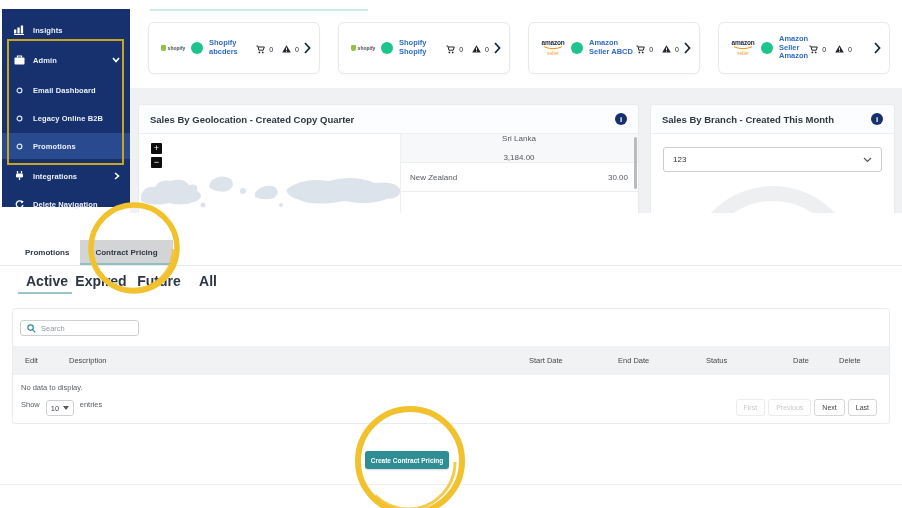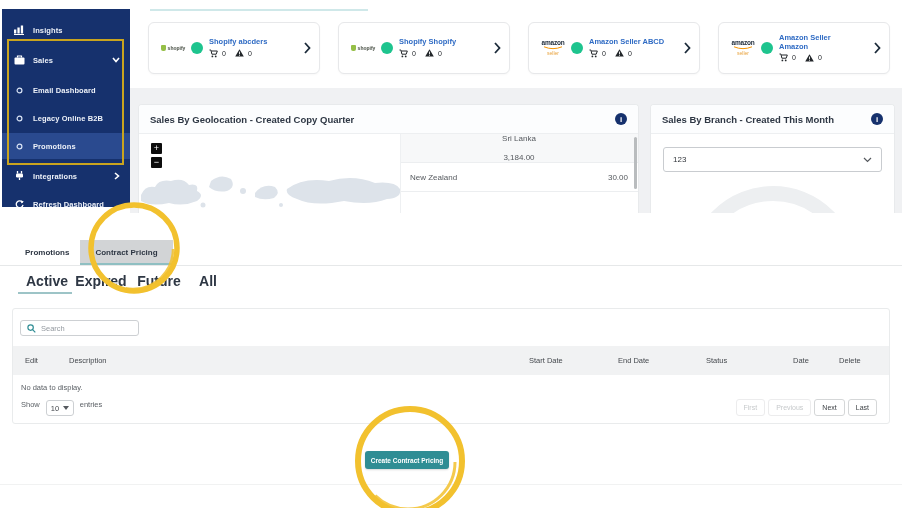--- a/index.html
+++ b/index.html
@@ -26,21 +26,21 @@
   
   .card { top:22px; height:52px; width:172px; background:#fff; border:1px solid #e7e8ea; border-radius:6px;
           display:flex; align-items:center; padding:0 8px; cursor:pointer; box-shadow:0 1px 2px rgba(0,0,0,.03); }
   .brand { width:32px; flex:none; display:flex; flex-direction:column; align-items:center; line-height:1; }
   .shop-row { display:flex; align-items:center; gap:2px; }
   .shop-bag { width:5px; height:6px; background:#95bf47; border-radius:1px 1px 2px 2px; }
   .shop-word { font-size:5px; font-weight:bold; color:#464d42; }
   .amz-word { font-size:6.5px; font-weight:bold; color:#232f3e; letter-spacing:-.2px; }
   .amz-sub { font-size:5px; color:#e8a33d; margin-top:1px; }
   .status-dot { width:12px; height:12px; border-radius:50%; background:#1ec48e; margin:0 6px 0 2px; flex:none; }
-  .card-mid { display:flex; flex-direction:column; justify-content:flex-start; min-width:0; }
+  .card-mid { display:flex; flex-direction:row; justify-content:flex-start; min-width:0; }
   .card-title { font-size:7.5px; font-weight:bold; color:#2f6bc4; line-height:1.15; }
   .card-counts { display:flex; align-items:center; gap:4px; margin-top:2px; }
   .count-num { font-size:7px; color:#23272b; margin-right:5px; }
   .card-chev { margin-left:auto; display:flex; flex:none; }
 
   
   .panel { background:#fff; border:1px solid #e8eaec; border-bottom:none; border-radius:4px 4px 0 0; overflow:hidden; }
   .panel-head { height:29px; display:flex; align-items:center; padding:0 11px; background:#fcfdfe; border-bottom:1px solid #edeff1; }
   .panel-title { font-size:9.5px; font-weight:bold; color:#2e3744; }
   .info-icon { margin-left:auto; width:12px; height:12px; border-radius:50%; background:#16316d; color:#fff;
@@ -118,21 +118,21 @@
       </span>
       <span class="sb-label">Insights</span>
     </div>
     <div class="sb-item" style="top:38px">
       <span class="sb-ic">
         <svg width="11" height="10" viewBox="0 0 11 10">
             <path d="M3.5 2.5 V1 h4 v1.5" fill="none" stroke="#fff" stroke-width="1.2"></path>
             <rect x="0.5" y="2.5" width="10" height="7" rx="1" fill="#fff"></rect>
           </svg>
       </span>
-      <span class="sb-label">Sales</span>
+      <span class="sb-label">Admin</span>
       <span class="sb-chev">
         <svg width="8" height="6" viewBox="0 0 8 6">
             <polyline points="1,1 4,4.5 7,1" fill="none" stroke="#fff" stroke-width="1.6"></polyline>
           </svg>
       </span>
     </div>
     <div class="sb-item" style="top:68px">
       <span class="sb-ic">
         <svg width="7" height="7" viewBox="0 0 7 7">
             <circle cx="3.5" cy="3.5" r="2.4" fill="none" stroke="#dbe5f6" stroke-width="1.2"></circle>
@@ -171,21 +171,21 @@
           </svg>
       </span>
     </div>
     <div class="sb-item" style="top:182px">
       <span class="sb-ic">
         <svg width="9" height="9" viewBox="0 0 9 9">
             <path d="M7.6 2.6 A3.4 3.4 0 1 0 8 4.8" fill="none" stroke="#fff" stroke-width="1.3"></path>
             <polygon points="5.8,0.2 8.8,1.4 6.4,3.6" fill="#fff"></polygon>
           </svg>
       </span>
-      <span class="sb-label">Refresh Dashboard</span>
+      <span class="sb-label">Delete Navigation</span>
     </div>
     <div class="abs admin-annot annot"></div>
   </div>
 
   <div class="abs card" style="left:148px">
     <span class="brand">
       <span class="shop-row">
           <span class="shop-bag"></span>
           <span class="shop-word">shopify</span>
         </span>

